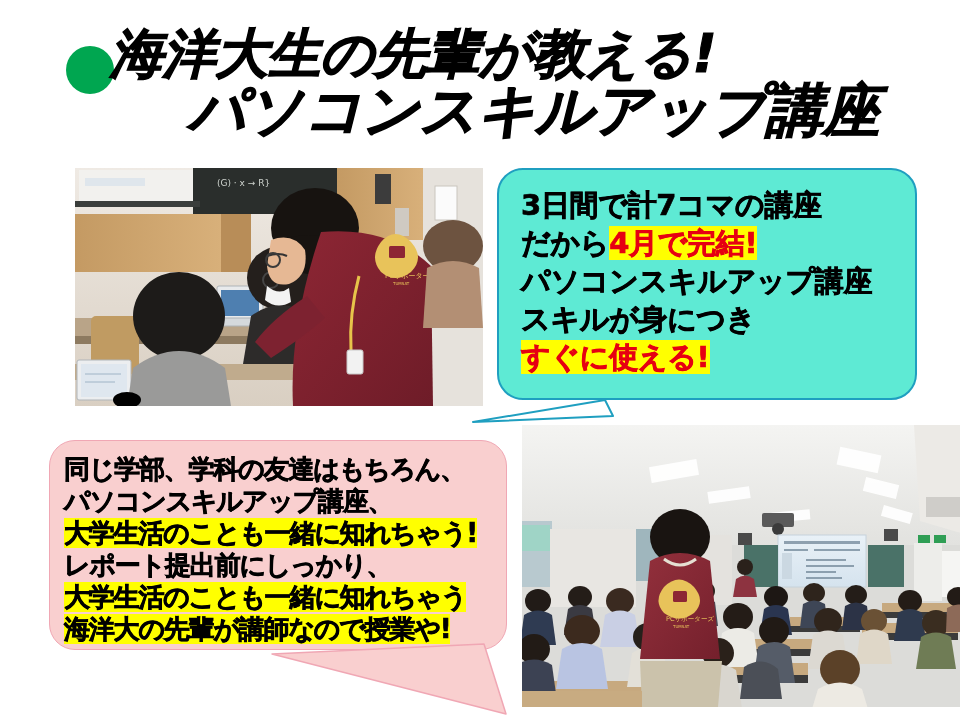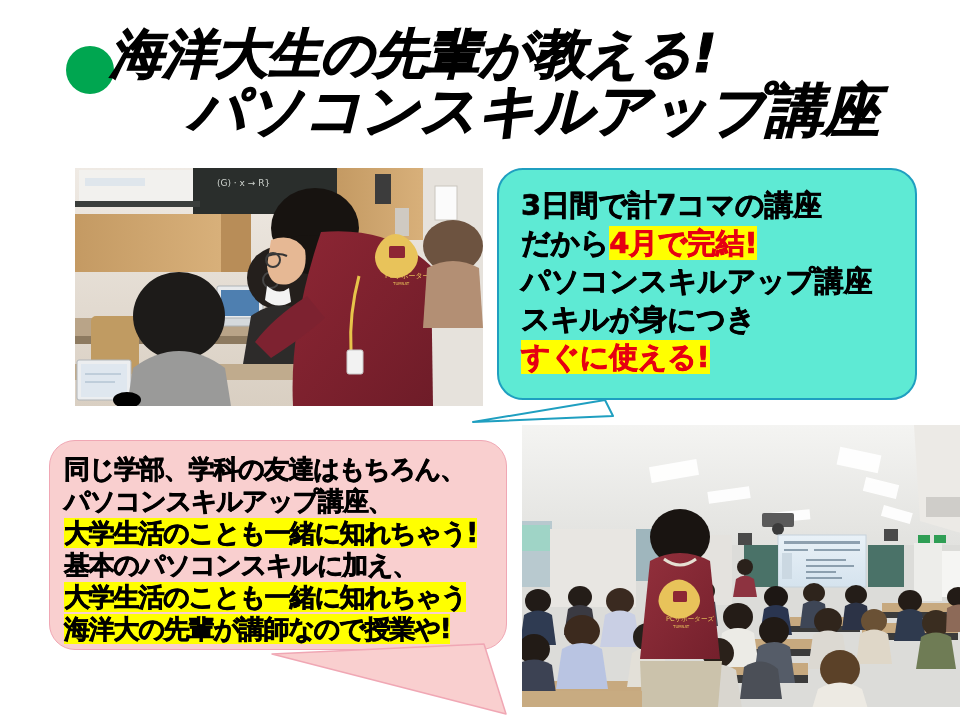--- a/index.html
+++ b/index.html
@@ -291,21 +291,21 @@
       <li>
         <span>同じ学部、学科の友達はもちろん、</span>
       </li>
       <li>
         <span>パソコンスキルアップ講座、</span>
       </li>
       <li>
         <span class="hl">大学生活のことも一緒に知れちゃう!</span>
       </li>
       <li>
-        <span>基本のパソコンスキルに加え、</span>
+        <span>レポート提出前にしっかり、</span>
       </li>
       <li>
         <span class="hl">大学生活のことも一緒に知れちゃう</span>
       </li>
       <li>
         <span class="hl">海洋大の先輩が講師なので授業や!</span>
       </li>
     </ul>
   </div>
   <svg class="bubble-tail" id="tail-pink" viewBox="0 0 240 86">

